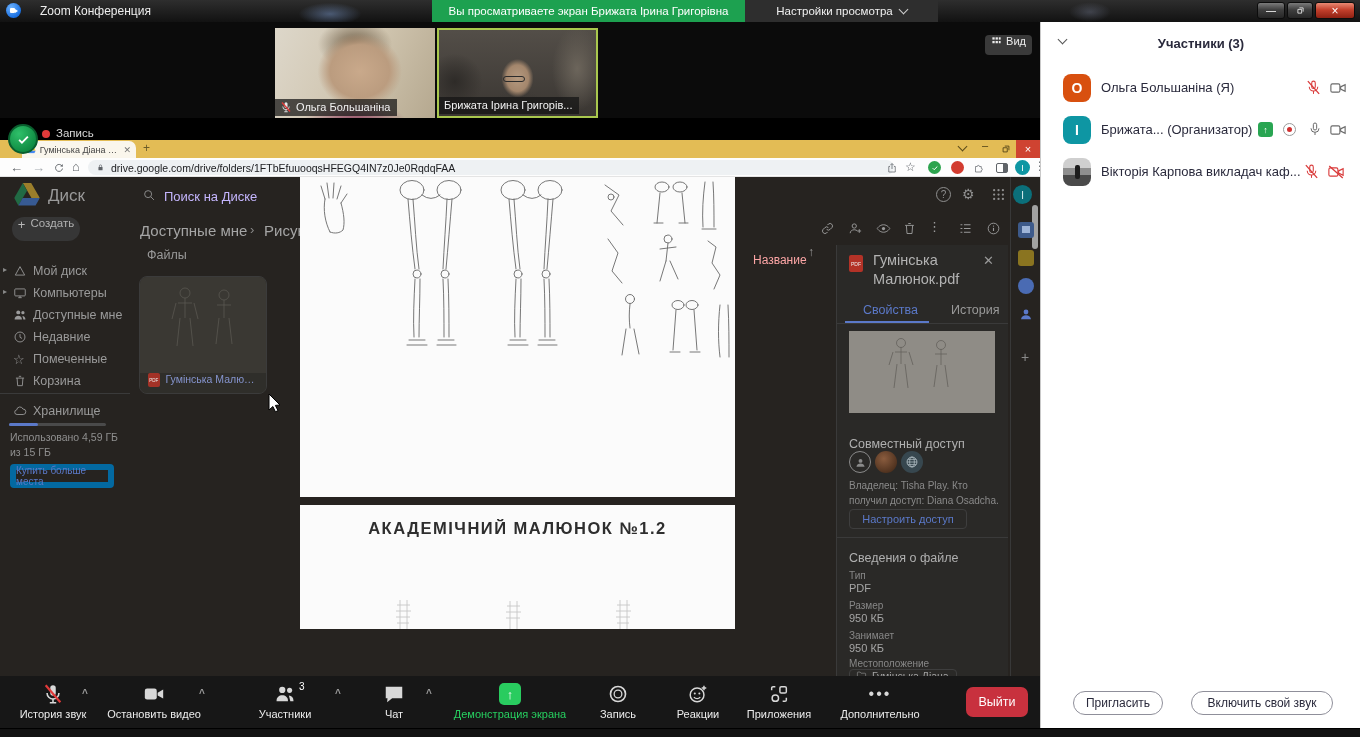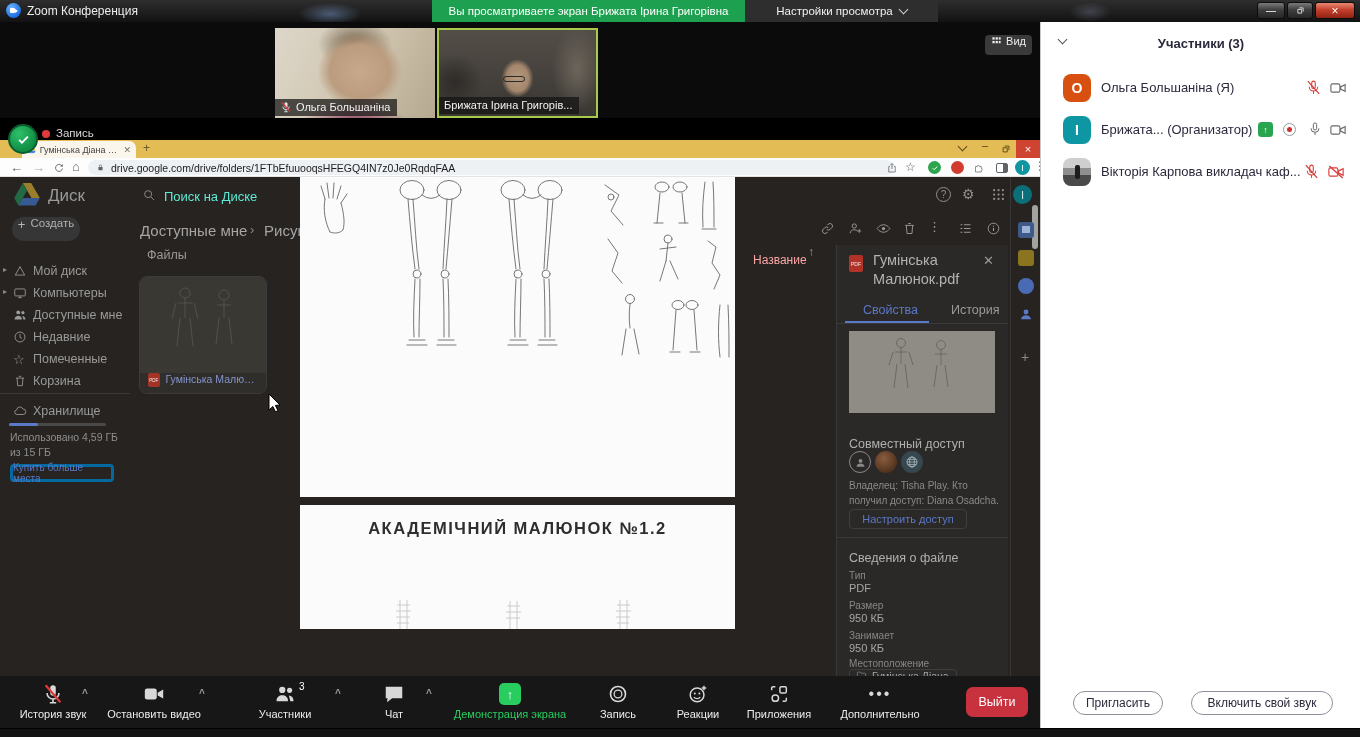--- a/index.html
+++ b/index.html
@@ -208,21 +208,21 @@
 </defs>
 </svg>
 
 <div class="screen">
 
   <div class="a titlebar">
     <div class="a" style="left:6px;top:3px;width:15px;height:15px;border-radius:50%;background:radial-gradient(circle at 35% 30%,#6db3ff,#1a6fe0 70%)">
       <div style="position:absolute;left:3.5px;top:5px;width:5px;height:5px;background:#fff;border-radius:1px"></div>
       <div style="position:absolute;left:9px;top:5.5px;width:0;height:0;border-top:2px solid transparent;border-bottom:2px solid transparent;border-left:3.5px solid #fff;margin-top:.5px"></div>
     </div>
-    <span class="a" style="left:27px;top:4px">Zoom Конференция</span>
+    <span class="a" style="left:40px;top:4px">Zoom Конференция</span>
   </div>
   <div class="a banner">
       <span>Вы просматриваете экран Брижата Ірина Григорівна</span>
     </div>
   <div class="a viewset">
     <span>Настройки просмотра</span>
     <span class="chevd" style="color:#cfcfcf"></span>
   </div>
   <div class="a winbtn" style="left:1257px;width:28px">—</div>
   <div class="a winbtn" style="left:1287px;width:26px">
@@ -324,21 +324,21 @@
 
   <div class="a content">
 
     <svg class="a ic" style="left:14px;top:6px;opacity:.55" width="26" height="23" viewBox="0 0 87 78">
         <use href="#s-drive"></use>
       </svg>
     <span class="a" style="left:48px;top:9px;font-size:17px;color:#9a9a9a">Диск</span>
     <svg class="a ic" style="left:142px;top:11px;color:#8a8a8a" width="14" height="14" viewBox="0 0 24 24">
         <use href="#s-search"></use>
       </svg>
-    <span class="a" style="left:164px;top:12px;font-size:13px;color:#5eead4">Поиск на Диске</span>
+    <span class="a" style="left:164px;top:12px;font-size:13px;color:#c4b5fd">Поиск на Диске</span>
     <div class="a" style="left:936px;top:10px;width:15px;height:15px;border:1.4px solid #8f8f8f;border-radius:50%;color:#8f8f8f;font-size:10px;display:flex;align-items:center;justify-content:center;cursor:pointer">?</div>
     <div class="a" style="left:962px;top:9px;font-size:14px;color:#8f8f8f;cursor:pointer">⚙</div>
     <svg class="a ic" style="left:991px;top:10px;color:#8f8f8f;cursor:pointer" width="15" height="15" viewBox="0 0 24 24">
         <use href="#s-grid9"></use>
       </svg>
     <div class="a" style="left:1013px;top:8px;width:19px;height:19px;border-radius:50%;background:#0b6f7a;color:#cfe8ea;font-size:11px;display:flex;align-items:center;justify-content:center;cursor:pointer">I</div>
 
     <div class="a row" style="left:12px;top:40px;width:68px;height:24px;background:#363636;border-radius:12px;justify-content:center;gap:5px;cursor:pointer">
       <span style="font-size:13px;color:#b8b8b8">+</span>
       <span style="font-size:11.5px;color:#b0b0b0">Создать</span>
@@ -411,21 +411,21 @@
     <div class="sideitem" style="top:224px">
         <svg class="ic" style="margin-left:13px" width="14" height="14" viewBox="0 0 24 24">
           <use href="#s-cloud"></use>
         </svg>
         <span>Хранилище</span>
       </div>
     <div class="a" style="left:9px;top:246px;width:97px;height:3px;background:#4a4a4a;border-radius:2px">
         <div style="width:29px;height:3px;background:#5b79c9;border-radius:2px"></div>
       </div>
     <div class="a" style="left:10px;top:253px;width:112px;font-size:10.5px;line-height:1.4;color:#8f8f8f">Использовано 4,59 ГБ из 15 ГБ</div>
-    <div class="a" style="left:10px;top:287px;width:104px;height:18px;border:3px solid #0369a1;border-radius:4px;font-size:10px;color:#5b79c9;display:flex;align-items:center;justify-content:center;cursor:pointer">Купить больше места</div>
+    <div class="a" style="left:10px;top:287px;width:104px;height:24px;border:6px solid #0369a1;border-radius:4px;font-size:10px;color:#5b79c9;display:flex;align-items:center;justify-content:center;cursor:pointer">Купить больше места</div>
 
     <div class="a" style="left:139px;top:99px;width:128px;height:118px;border:1px solid #3b3b3b;border-radius:8px;background:#32302c;overflow:hidden;cursor:pointer">
       <div style="width:128px;height:96px;background:#3a3833">
         <svg class="ic" width="128" height="96" viewBox="0 0 128 96">
             <g stroke="#6e6c64" fill="none" stroke-width=".8" opacity=".6">
           <circle cx="45" cy="16" r="5"></circle>
               <path d="M45 21v20M38 26h14M40 41l-3 28M50 41l3 28M36 26l-4 16M54 26l4 16"></path>
           <circle cx="84" cy="18" r="5"></circle>
               <path d="M84 23v18M77 28h14M79 41l-3 26M89 41l3 26"></path>
         </g>

